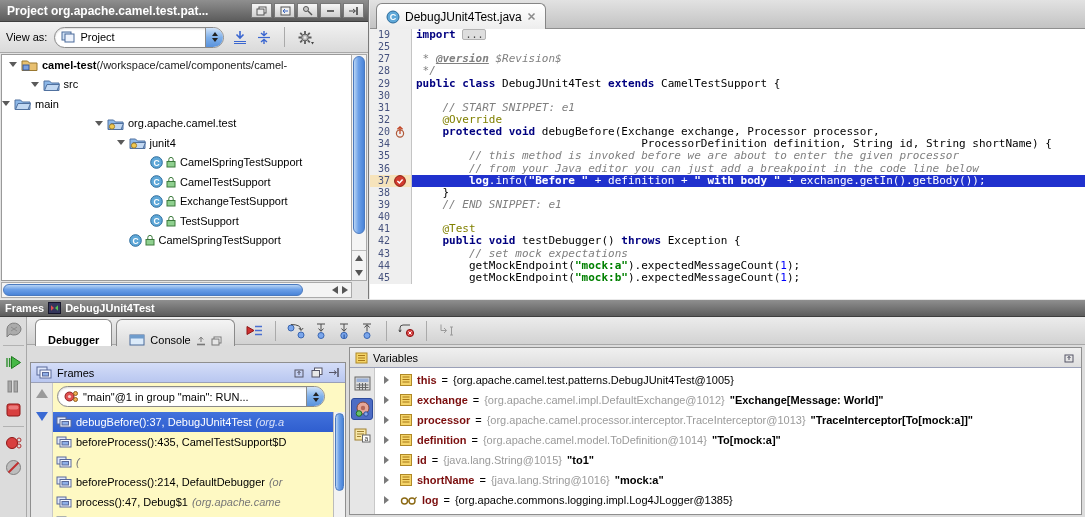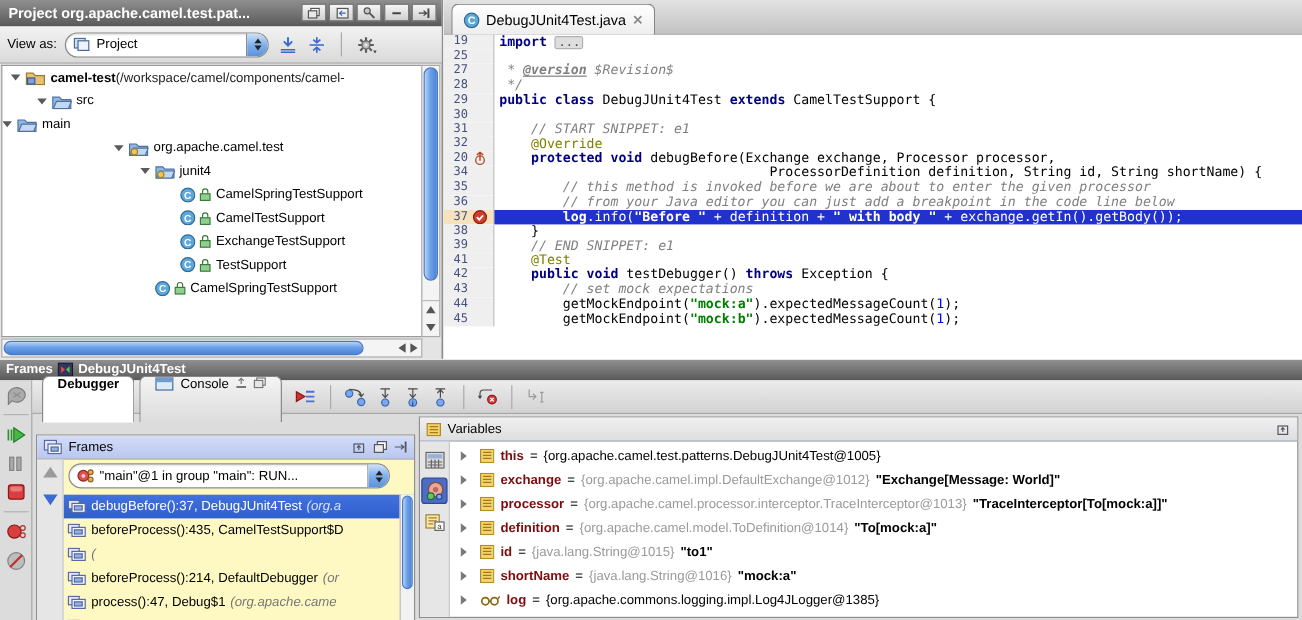--- a/index.html
+++ b/index.html
@@ -80,21 +80,21 @@
         line-height:9px;height:11px;padding:0 2px;border-radius:2px;font-size:10px;}
   
   .debug-title{position:absolute;left:0;top:300px;width:1085px;height:17px;font-size:11px;padding-left:5px;gap:4px;}
   .debug-body{position:absolute;left:0;top:317px;width:1085px;height:200px;background:#dcdcdc;}
   .left-strip{position:absolute;left:0;top:0;width:27px;height:200px;border-right:1px solid #a8a8a8;
               display:flex;flex-direction:column;align-items:center;background:#dcdcdc;}
   .ls-sep{width:21px;height:1px;background:#b2b2b2;margin:4px 0;}
   .ls-btn{width:24px;height:24px;display:flex;align-items:center;justify-content:center;}
   .tabrow{position:absolute;left:27px;top:0;width:1058px;height:28px;background:linear-gradient(#ececec,#d2d2d2);
           border-bottom:1px solid #a8a8a8;display:flex;align-items:center;padding-left:8px;}
-  .dtab{height:39px;margin-top:4px;display:flex;align-items:flex-start;padding:0 12px;gap:5px;
+  .dtab{height:27px;margin-top:4px;display:flex;align-items:flex-end;padding:0 12px;gap:5px;
         border:1px solid #8a8a8a;border-bottom:none;border-radius:6px 6px 0 0;}
   .dtab.active{background:#fff;font-weight:bold;}
   .dtab.plain{background:linear-gradient(#f4f4f4,#dcdcdc);margin-left:4px;}
   .steps{display:flex;align-items:center;margin-left:10px;gap:7px;}
   .panels{position:absolute;left:27px;top:28px;width:1058px;height:172px;}
   .frames-pane{position:absolute;left:3px;top:17px;width:316px;height:168px;border:1px solid #8f8f8f;background:#fef9c3;}
   .phead{height:20px;display:flex;align-items:center;padding:0 5px;gap:5px;font-size:11px;border-bottom:1px solid #9aa0b8;}
   .phead.frames{background:linear-gradient(#d4ddf8,#b9c7f0);}
   .phead.vars{background:linear-gradient(#f0f0f0,#dedede);}
   .phead .hicons{margin-left:auto;display:flex;gap:5px;}
@@ -513,20 +513,27 @@
             <span class="gico"></span>
           </div>
           <div class="code-body"><span class="p">    }</span></div>
         </div>
         <div class="cl">
           <div class="gut">
             <span class="gnum">39</span>
             <span class="gico"></span>
           </div>
           <div class="code-body"><span class="c">    // END SNIPPET: e1</span></div>
+        </div>
+        <div class="cl">
+          <div class="gut">
+            <span class="gnum">40</span>
+            <span class="gico"></span>
+          </div>
+          <div class="code-body"></div>
         </div>
         <div class="cl">
           <div class="gut">
             <span class="gnum">41</span>
             <span class="gico"></span>
           </div>
           <div class="code-body"><span class="a">    @Test</span></div>
         </div>
         <div class="cl">
           <div class="gut">

